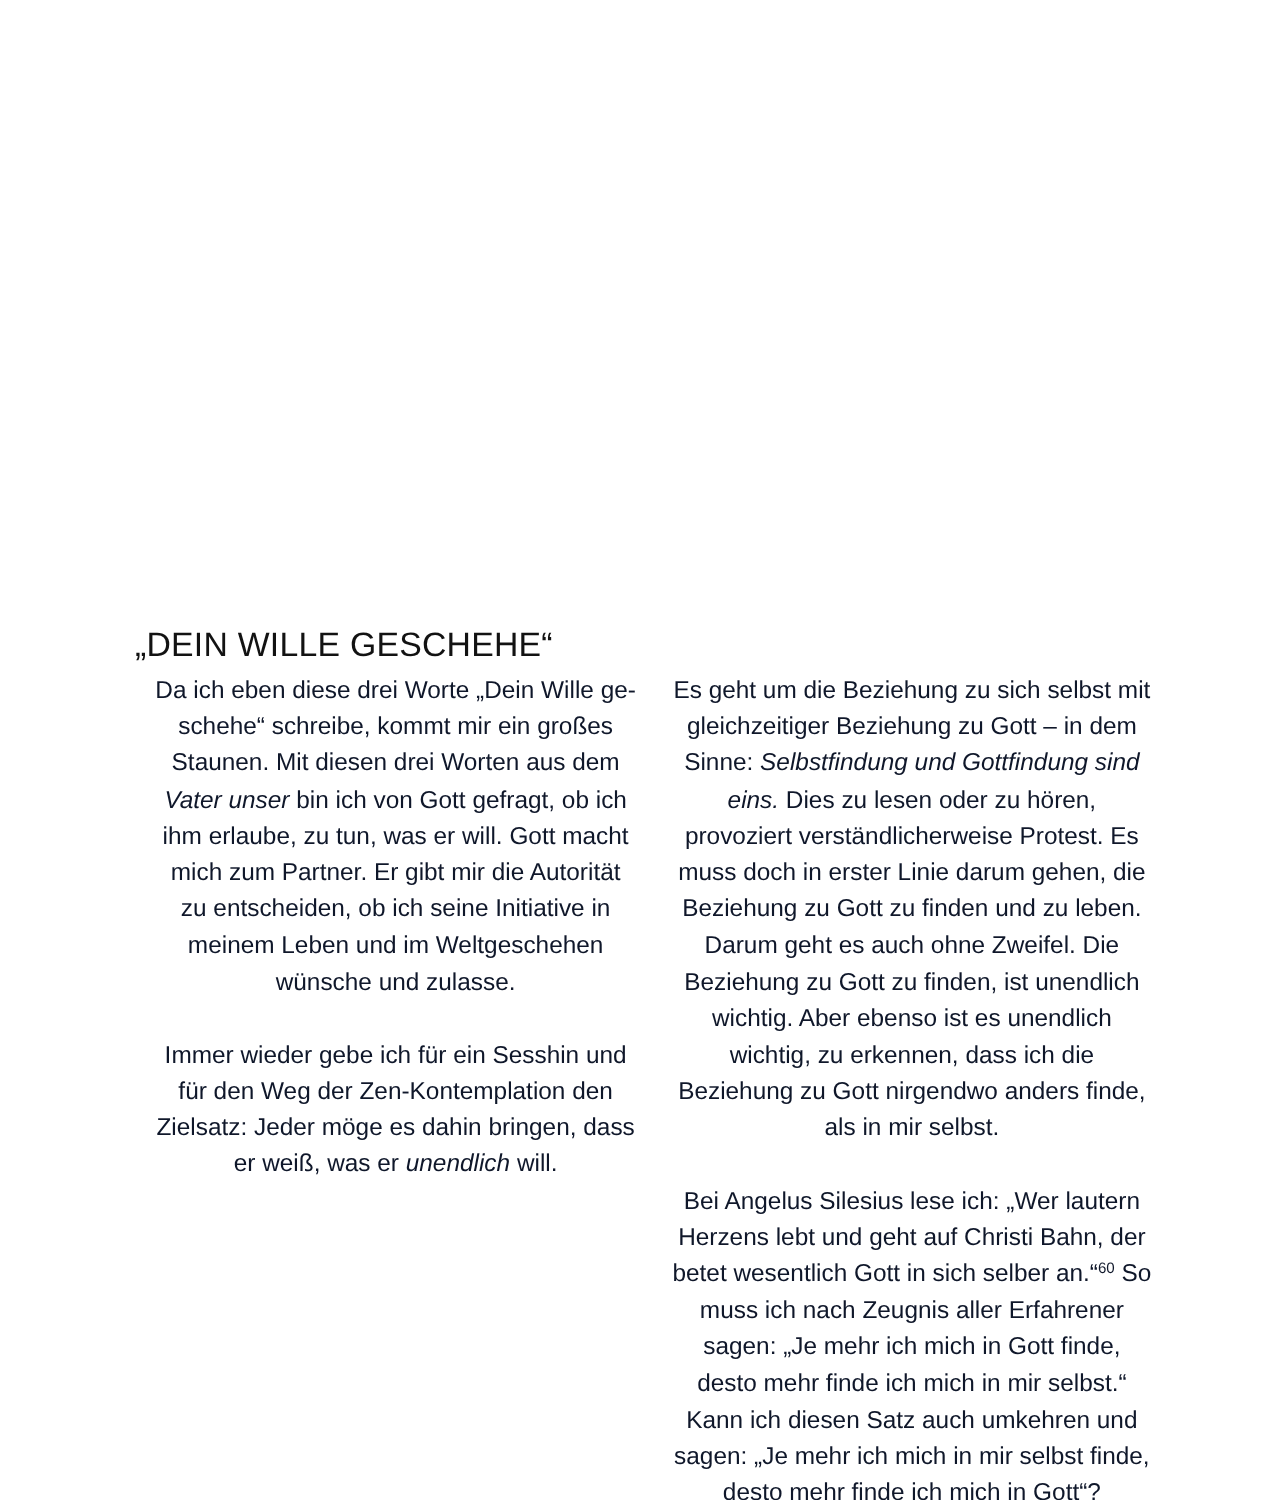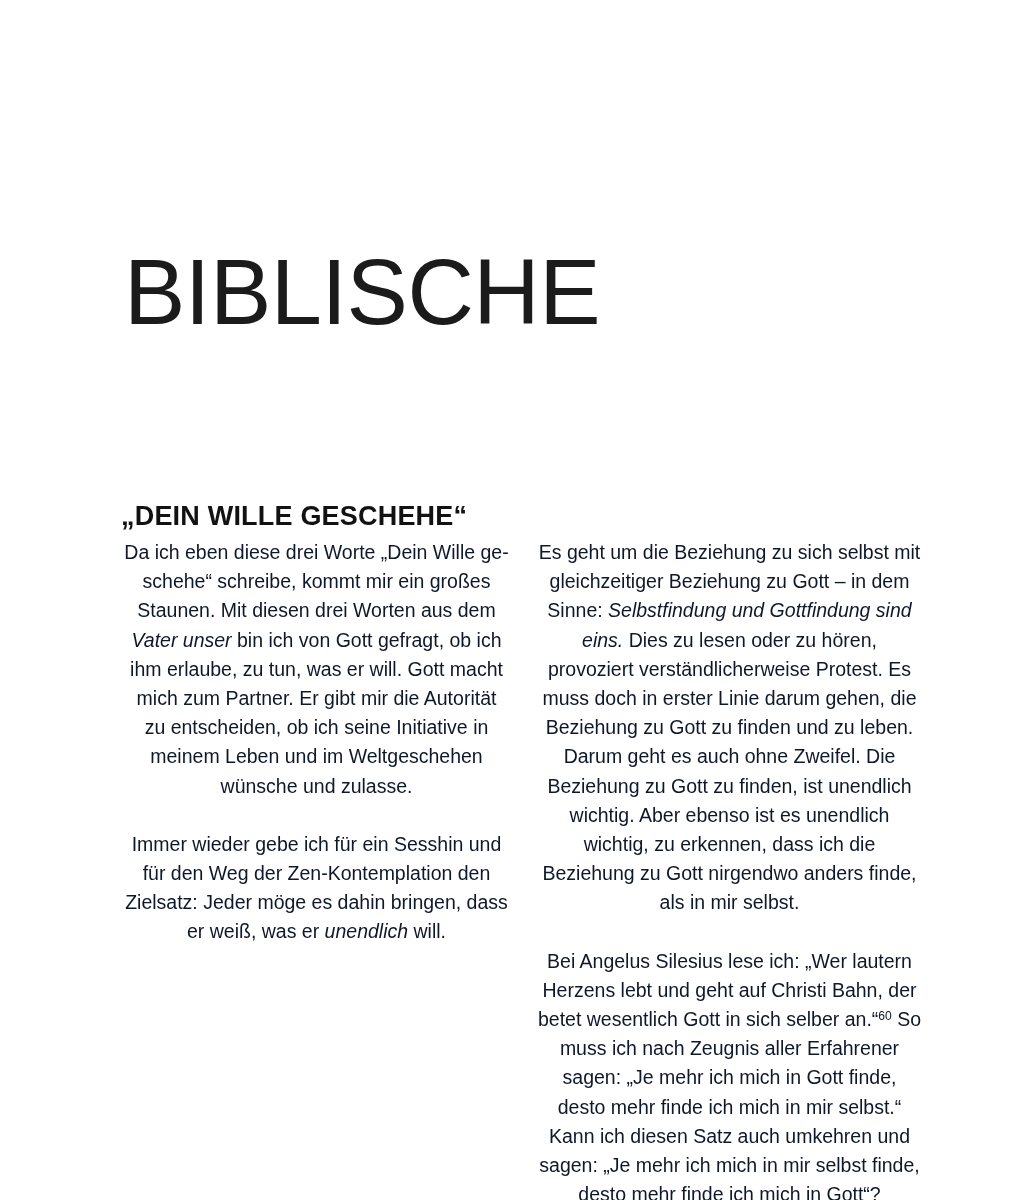--- a/index.html
+++ b/index.html
@@ -31,25 +31,25 @@
     color: #1b1b1b;
   }
   .chapter-title .title-line {
     display: block;
     white-space: pre;
   }
 
   
   .section-heading {
     position: absolute;
-    left: 121px;
+    left: 108px;
     top: 478px;
     font-size: 27px;
     line-height: 32px;
-    font-weight: 700;
+    font-weight: 400;
     letter-spacing: 0.2px;
     color: #121212;
     white-space: pre;
   }
 
   
   .columns {
     position: absolute;
     left: 124px;
     top: 538px;
@@ -81,21 +81,20 @@
     line-height: 0;
     vertical-align: 0.52em;
   }
 </style>
 </head>
 <body>
 
 <div class="page">
 
   <h1 class="chapter-title">
-    <span class="title-line">BIBLISCHE</span>
   </h1>
 
   <h2 class="section-heading">„DEIN WILLE GESCHEHE“</h2>
 
   <div class="columns">
 
     <div class="column">
       <p class="body-par">Da ich eben diese drei Worte „Dein Wille ge­schehe“ schreibe, kommt mir ein großes Stau­nen. Mit diesen drei Worten aus dem <i>Vater unser</i> bin ich von Gott gefragt, ob ich ihm er­laube, zu tun, was er will. Gott macht mich zum Partner. Er gibt mir die Autorität zu entscheiden, ob ich seine Initiative in meinem Leben und im Weltgeschehen wünsche und zulasse.</p>
       <p class="body-par">Immer wieder gebe ich für ein Sesshin und für den Weg der Zen-Kontemplation den Zielsatz: Jeder möge es dahin bringen, dass er weiß, was er <i>unendlich</i> will.</p>
     </div>

